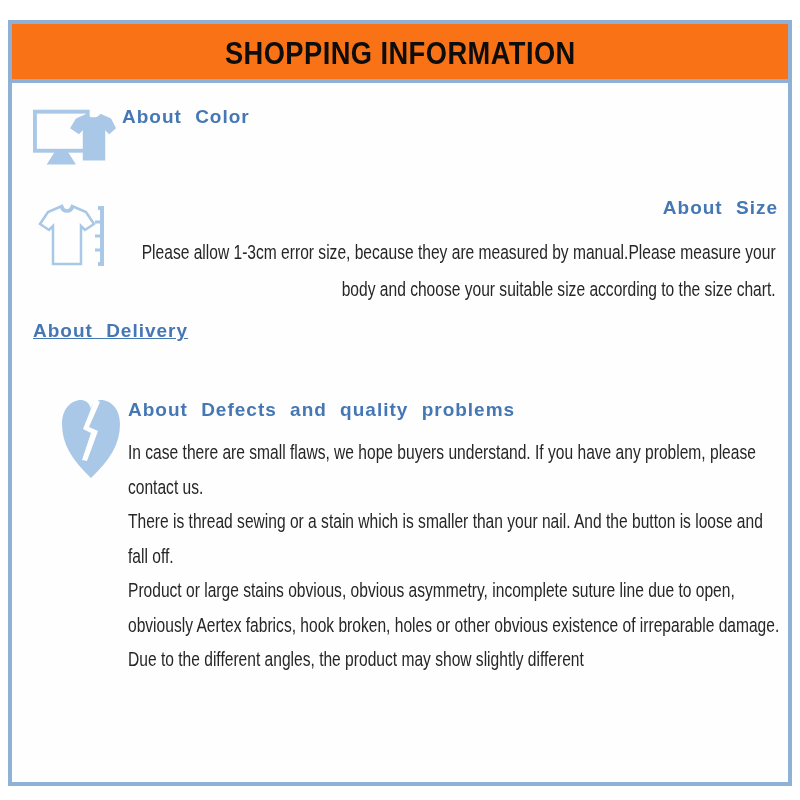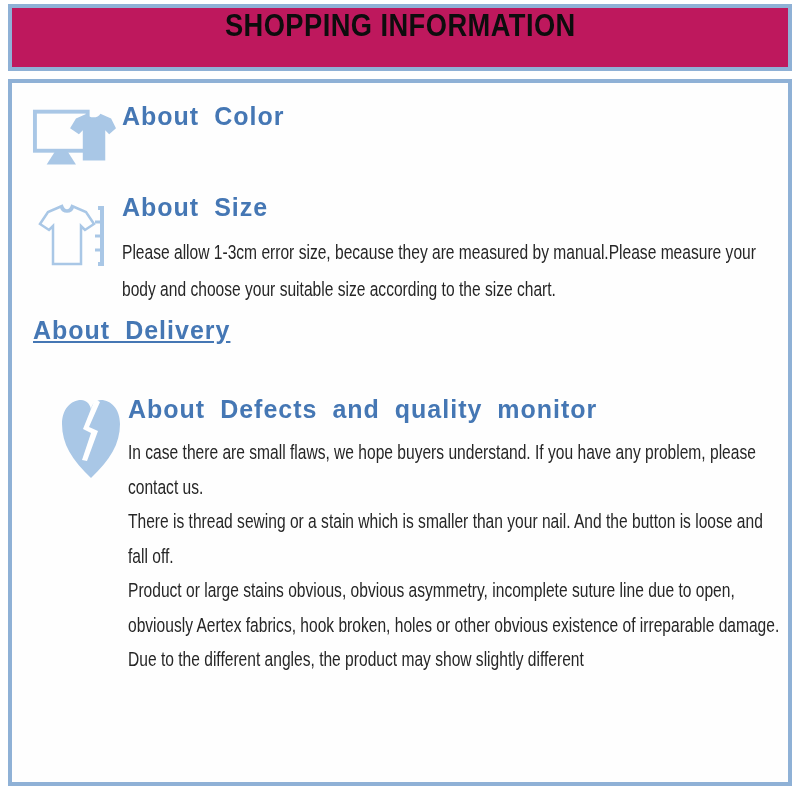--- a/index.html
+++ b/index.html
@@ -5,26 +5,26 @@
   html, body {
     margin: 0; padding: 0;
     width: 800px; height: 800px;
     background: #ffffff;
     overflow: hidden;
     font-family: "Liberation Sans", "DejaVu Sans", sans-serif;
   }
   .page { position: relative; width: 800px; height: 800px; background: #ffffff; }
 
   .header-box {
-    position: absolute; left: 8px; top: 4px;
+    position: absolute; left: 8px; top: 20px;
     width: 784px; height: 67px;
     border: 4px solid #8fb1d6;
     box-sizing: border-box;
-    background: #be185d;
-    display: flex; justify-content: center;
+    background: #f97316;
+    display: flex; align-items: center; justify-content: center;
   }
   .page-title {
     font-size: 31px; font-weight: 700; color: #0d0d0d;
     letter-spacing: 0.5px;
     display: inline-block;
     transform: scaleX(0.88);
     transform-origin: 50% 50%;
     white-space: nowrap;
   }
 
@@ -33,35 +33,35 @@
     width: 784px; height: 707px;
     border: 4px solid #8fb1d6;
     box-sizing: border-box;
     background: #fefefe;
     padding: 18px 10px 0 14px;
     overflow: hidden;
   }
 
   .section { display: flex; align-items: flex-start; }
   .sec-color    { margin-bottom: 13px; }
-  .sec-size     { margin-bottom: 8px;  }
+  .sec-size     { margin-bottom: 8px; text-align: right;  }
   .sec-delivery { margin-bottom: 36px; }
 
   .icon-col {
     width: 96px; flex: 0 0 96px;
     display: flex; justify-content: center;
   }
   .sec-size .icon-col     { padding-top: 10px; }
   .sec-defects .icon-col  { padding-top: 2px; justify-content: flex-end; padding-right: 6px; }
 
   .text-col { flex: 1 1 auto; min-width: 0; }
 
   .sec-heading {
     margin: 0 0 10px 0;
-    font-size: 25px; font-weight: 700;
+    font-size: 19px; font-weight: 700;
     color: #4577b4;
     letter-spacing: 1px; word-spacing: 7px;
     line-height: 31px;
     white-space: nowrap;
   }
   .sec-delivery .sec-heading { margin-bottom: 12px; margin-left: 7px; text-decoration: underline; }
   .sec-defects  .sec-heading { margin-bottom: 10px; }
 
   .sec-body { }
   .sec-body p {
@@ -140,21 +140,21 @@
     <div class="section sec-defects">
       <div class="icon-col">
         <span>
           <svg class="icon-svg" width="62" height="84" viewBox="0 0 62 84">
             <path class="icon-fill" d="M31,82 C12,64 2,48 2,28 C2,13 11,4 21,4 C27,4 31,9 31,15 C31,9 35,4 41,4 C51,4 60,13 60,28 C60,48 50,64 31,82 Z"></path>
             <polygon fill="#ffffff" points="35,3 23,33 31,37 22,64 27,65 38,35 29,31 40,6"></polygon>
           </svg>
         </span>
       </div>
       <div class="text-col">
-        <h2 class="sec-heading">About Defects and quality monitor</h2>
+        <h2 class="sec-heading">About Defects and quality problems</h2>
         <div class="sec-body">
           <p>In case there are small flaws, we hope buyers understand. If you have any problem, please contact us.</p>
           <p>There is thread sewing or a stain which is smaller than your nail. And the button is loose and fall off.</p>
           <p>Product or large stains obvious, obvious asymmetry, incomplete suture line due to open, obviously Aertex fabrics, hook broken, holes or other obvious existence of irreparable damage.</p>
           <p>Due to the different angles, the product may show slightly different</p>
         </div>
       </div>
     </div>
 
   </div>

